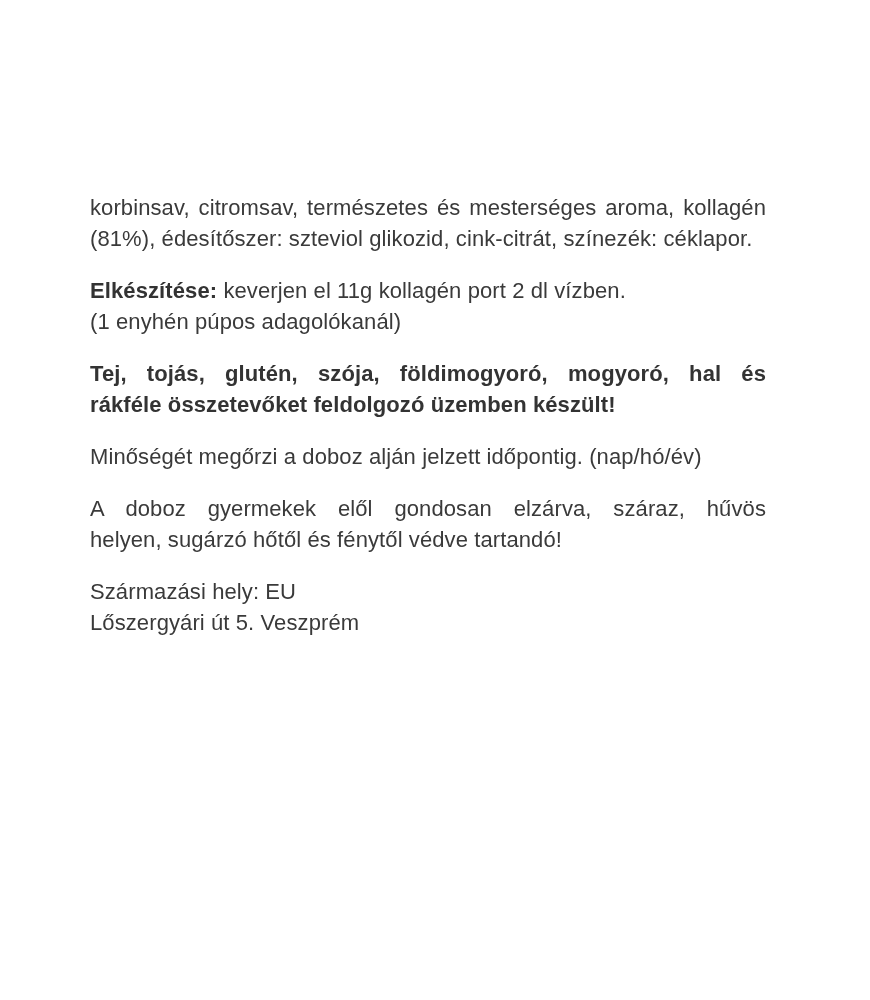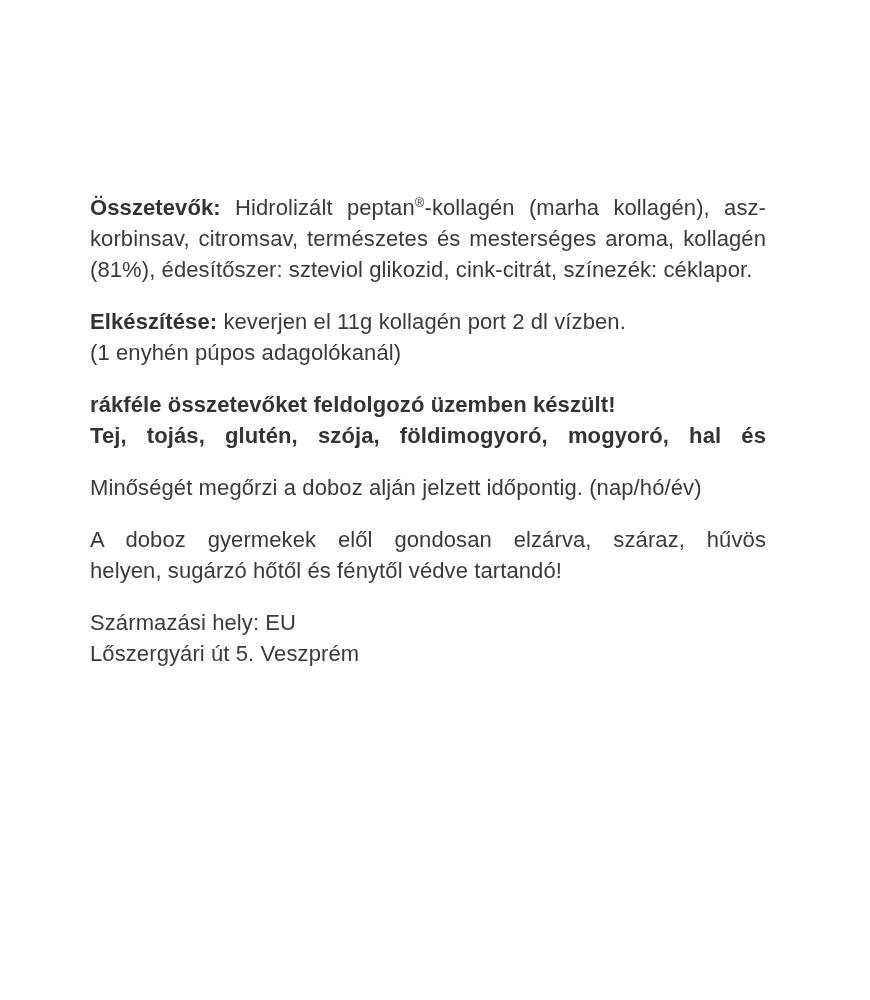--- a/index.html
+++ b/index.html
@@ -49,34 +49,33 @@
     vertical-align: 8px;
   }
 </style>
 </head>
 <body>
 
 <div class="canvas">
   <div class="label-sheet">
 
     <p class="para">
-      <span class="line stretch"><span class="b">Összetevők:</span><span> Hidrolizált peptan</span><sup class="reg">®</sup><span>-kollagén (marha kollagén), asz-</span></span>
       <span class="line stretch">korbinsav, citromsav, természetes és mesterséges aroma, kollagén</span>
       <span class="line">(81%), édesítőszer: szteviol glikozid, cink-citrát, színezék: céklapor.</span>
     </p>
 
     <p class="para">
       <span class="line"><span class="b">Elkészítése:</span><span> keverjen el 11g kollagén port 2 dl vízben.</span></span>
       <span class="line">(1 enyhén púpos adagolókanál)</span>
     </p>
 
 
     <p class="para b">
+      <span class="line stretch">Tej, tojás, glutén, szója, földimogyoró, mogyoró, hal és</span>
       <span class="line">rákféle összetevőket feldolgozó üzemben készült!</span>
-      <span class="line stretch">Tej, tojás, glutén, szója, földimogyoró, mogyoró, hal és</span>
     </p>
 
     <p class="para">
       <span class="line">Minőségét megőrzi a doboz alján jelzett időpontig. (nap/hó/év)</span>
     </p>
 
     <p class="para">
       <span class="line stretch">A doboz gyermekek elől gondosan elzárva, száraz, hűvös</span>
       <span class="line">helyen, sugárzó hőtől és fénytől védve tartandó!</span>
     </p>

